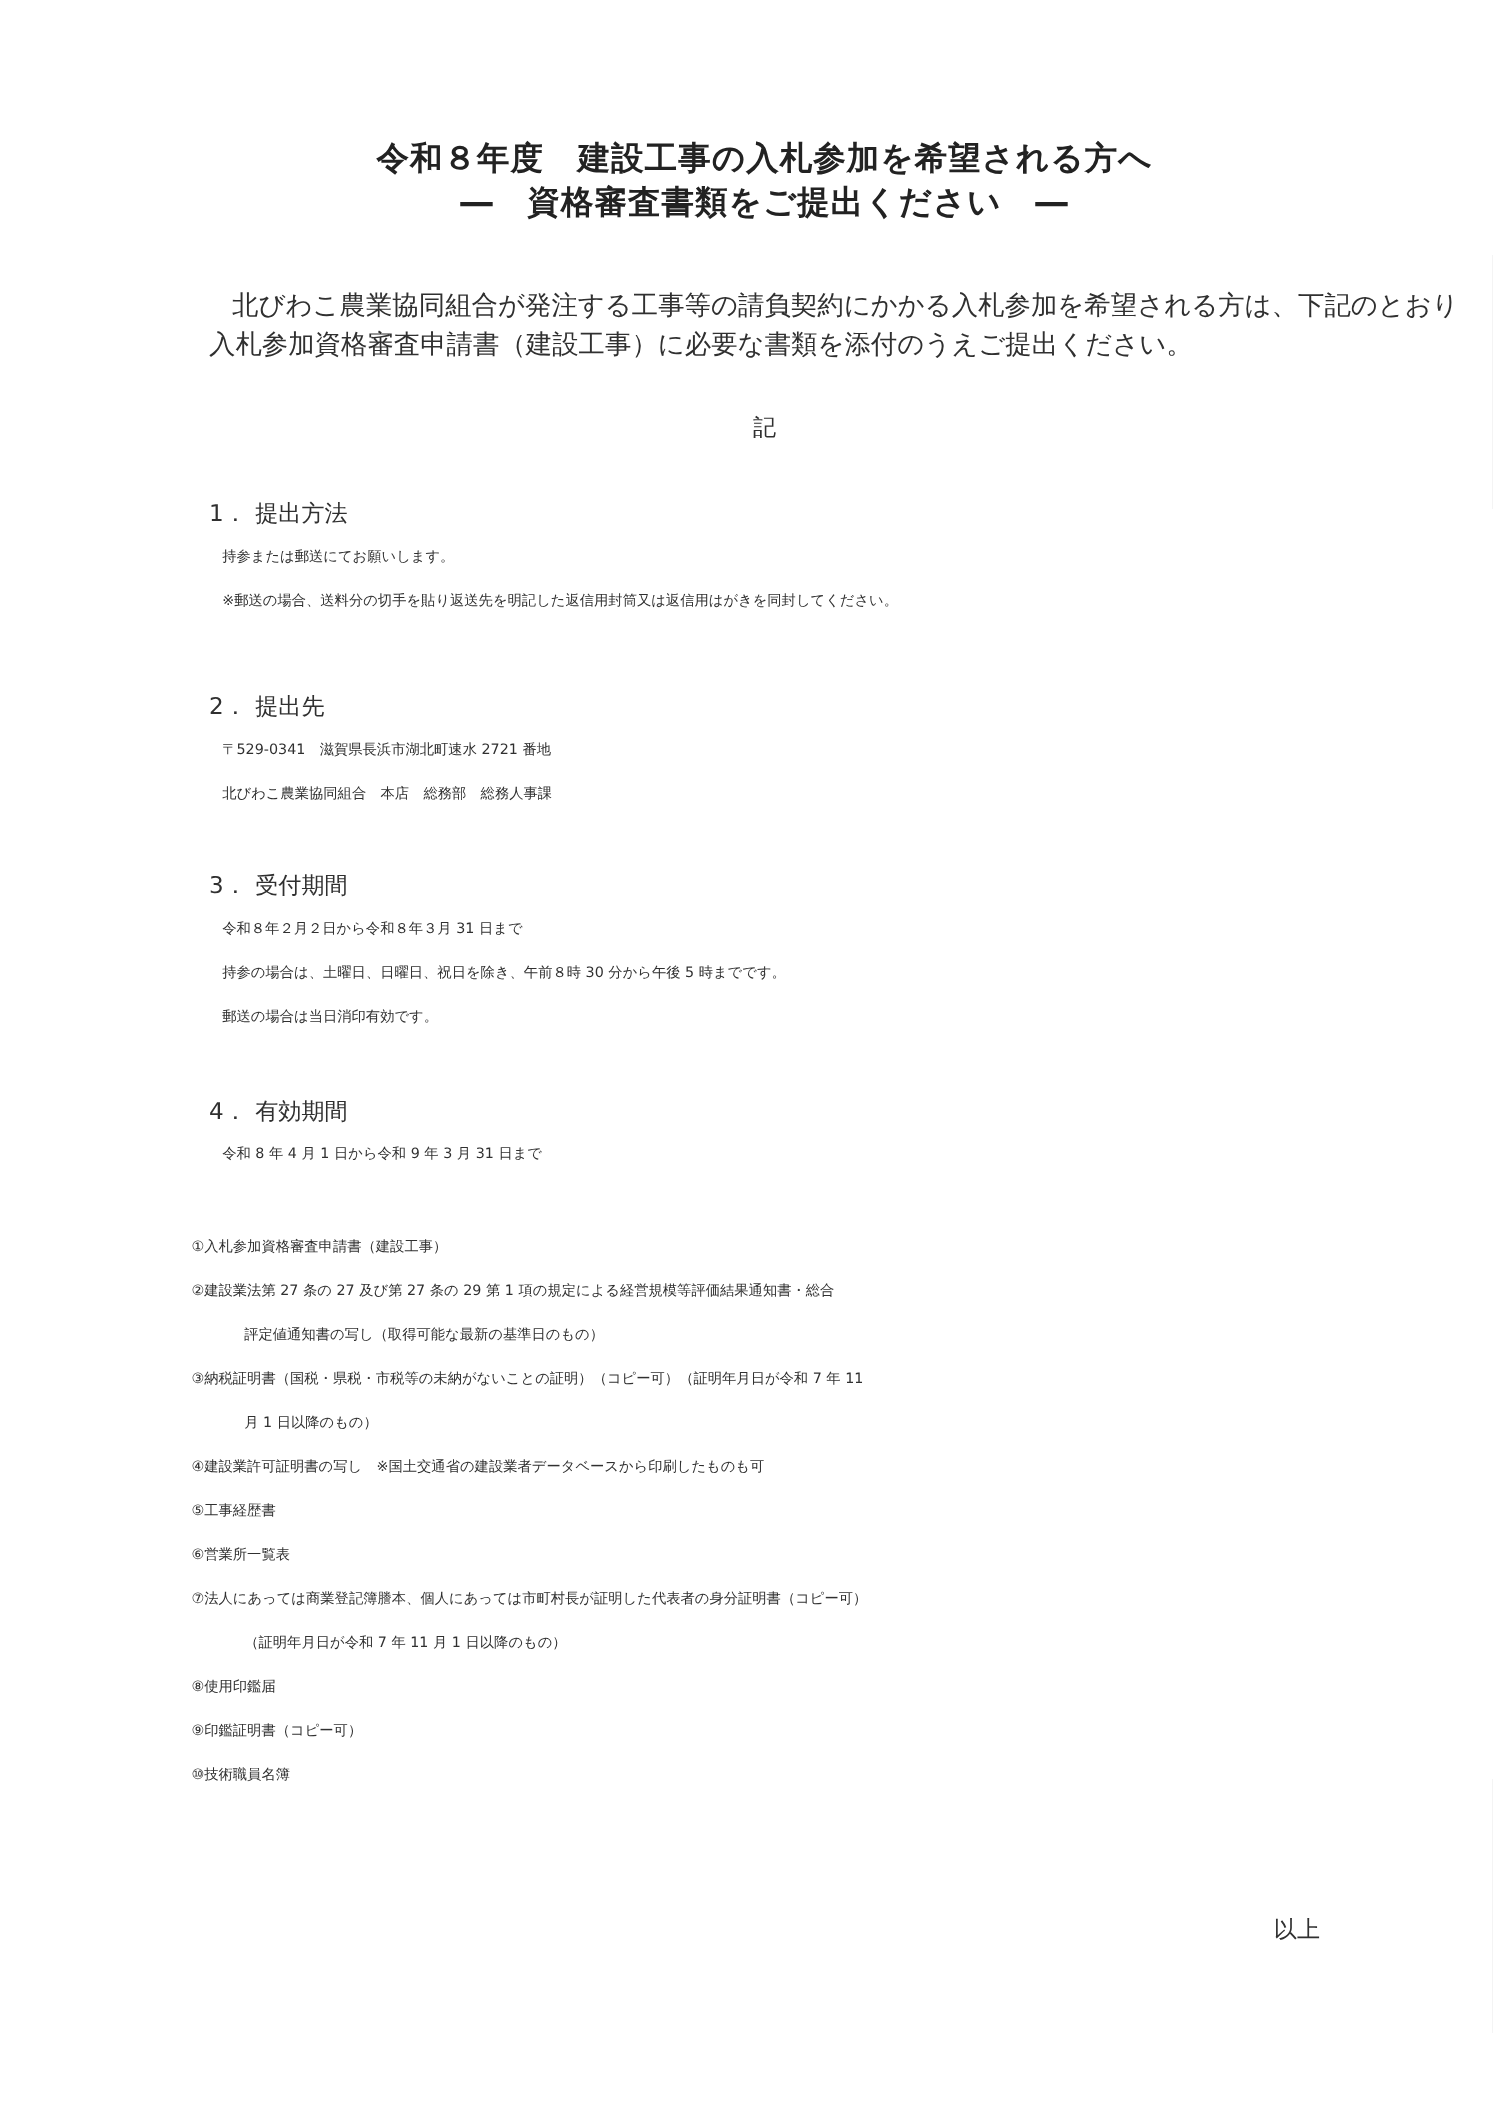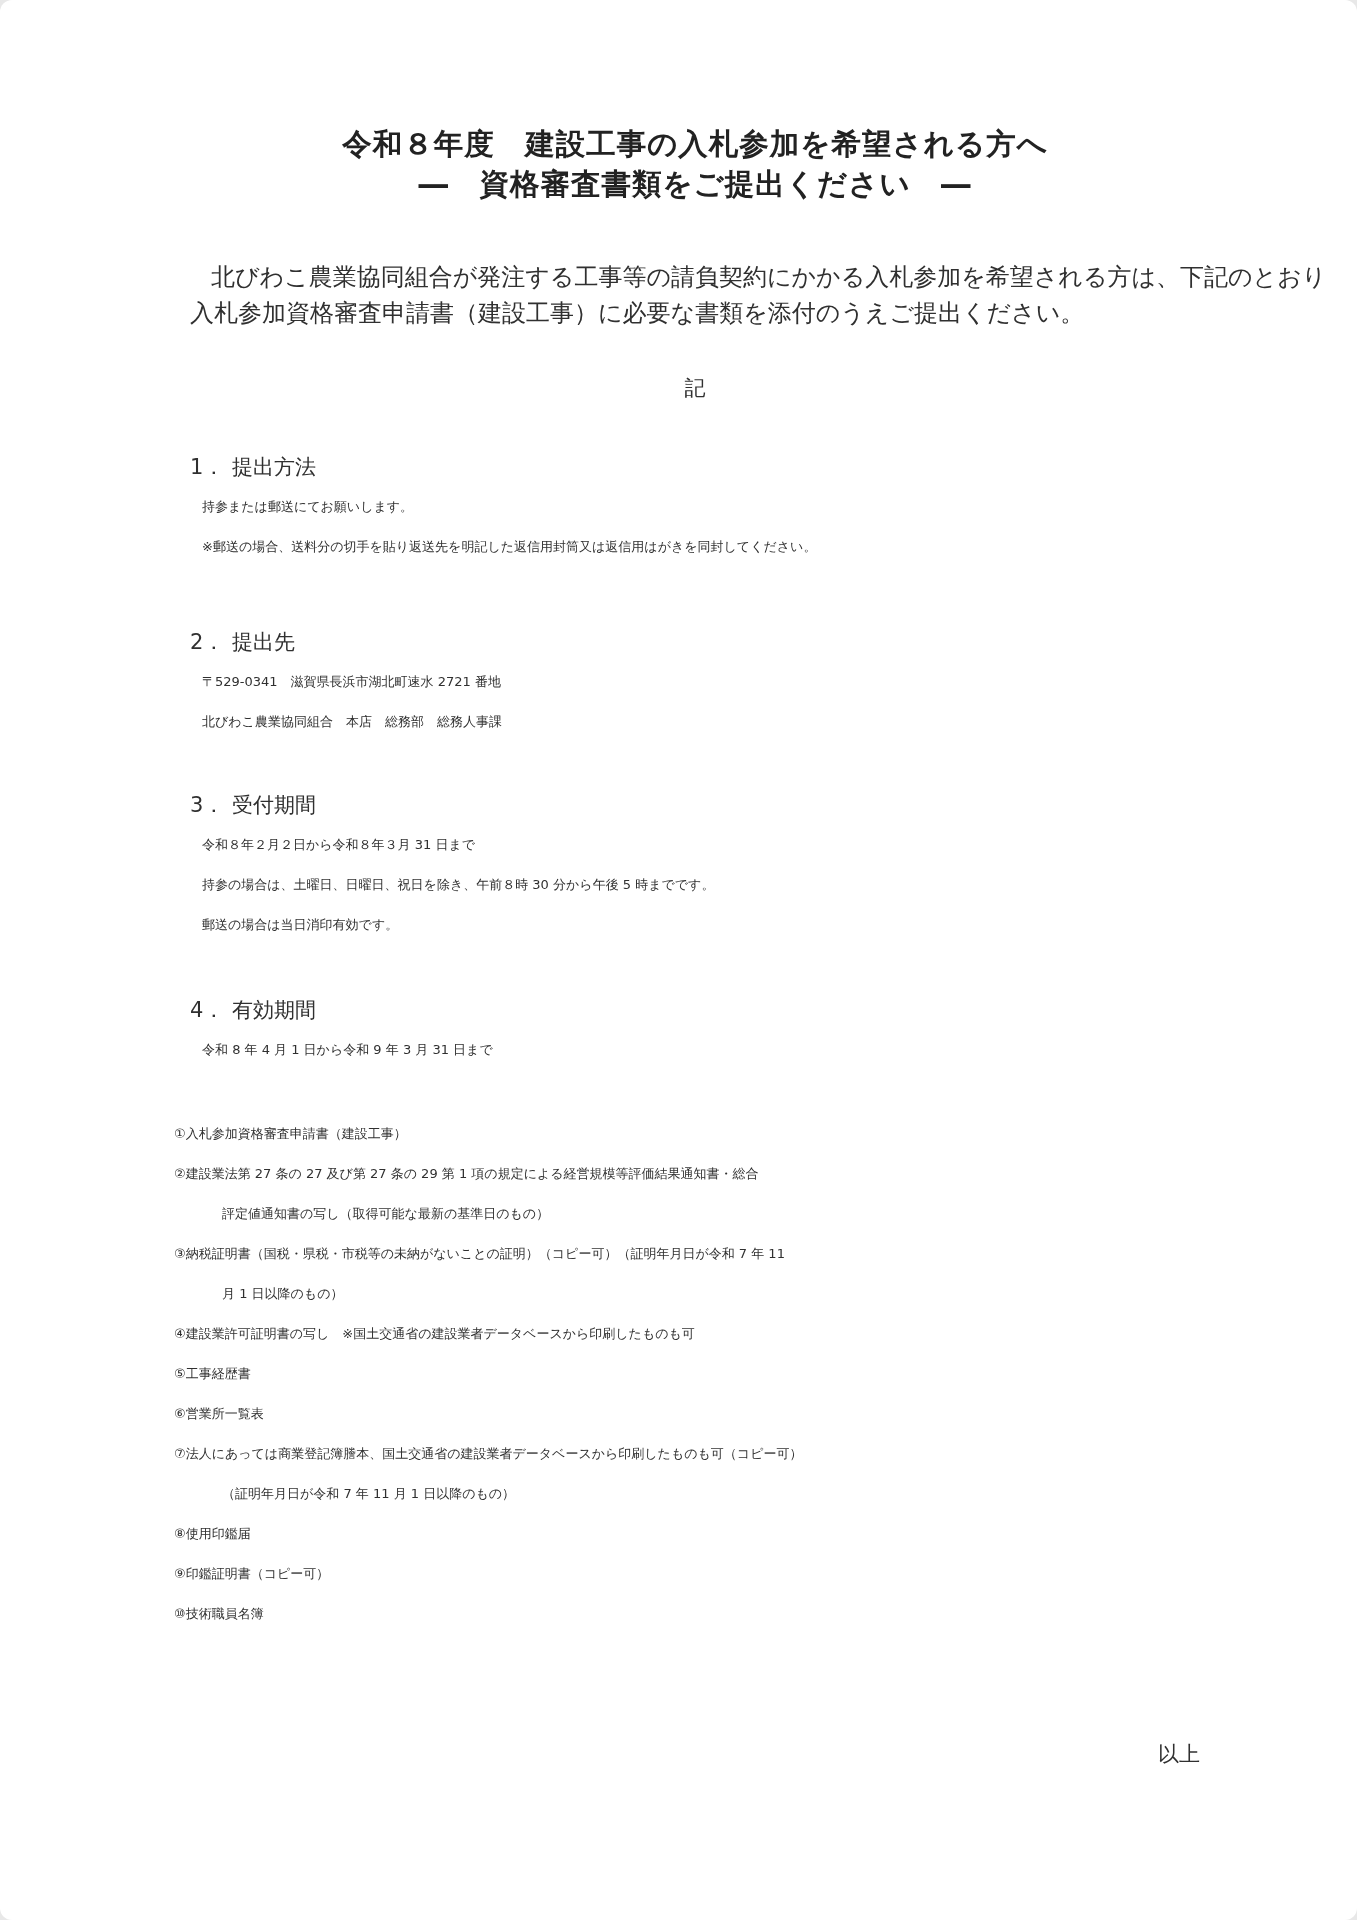--- a/index.html
+++ b/index.html
@@ -4,21 +4,20 @@
 <style>
   html,body{margin:0;padding:0;background:#e8e8e8;}
   .page{
     position:relative;
     width:1357px;height:1920px;
     margin:0 auto;
     background:#ffffff;
     color:#303030;
     font-family:"DejaVu Sans", sans-serif;
     overflow:hidden;
-    border-radius:12px;
   }
   .col{position:absolute;left:190px;width:1010px;}
   .title-block{top:124px;text-align:center;}
   .title{
     font-size:29.5px;line-height:40px;font-weight:bold;
     color:#222222;white-space:nowrap;letter-spacing:1px;
   }
   .intro{top:259px;}
   .intro-line{font-size:24px;line-height:36px;white-space:nowrap;}
   .intro-line.indent1{text-indent:21px;}
@@ -74,21 +73,21 @@
 
   <div class="section" style="top:1114px">
     <div class="line list">①入札参加資格審査申請書（建設工事）</div>
     <div class="line list">②建設業法第 27 条の 27 及び第 27 条の 29 第 1 項の規定による経営規模等評価結果通知書・総合</div>
     <div class="line cont">評定値通知書の写し（取得可能な最新の基準日のもの）</div>
     <div class="line list">③納税証明書（国税・県税・市税等の未納がないことの証明）（コピー可）（証明年月日が令和 7 年 11</div>
     <div class="line cont">月 1 日以降のもの）</div>
     <div class="line list">④建設業許可証明書の写し　※国土交通省の建設業者データベースから印刷したものも可</div>
     <div class="line list">⑤工事経歴書</div>
     <div class="line list">⑥営業所一覧表</div>
-    <div class="line list">⑦法人にあっては商業登記簿謄本、国土交通省の建設業者データベースから印刷したものも可（コピー可）</div>
+    <div class="line list">⑦法人にあっては商業登記簿謄本、個人にあっては市町村長が証明した代表者の身分証明書（コピー可）</div>
     <div class="line cont">（証明年月日が令和 7 年 11 月 1 日以降のもの）</div>
     <div class="line list">⑧使用印鑑届</div>
     <div class="line list">⑨印鑑証明書（コピー可）</div>
     <div class="line list">⑩技術職員名簿</div>
   </div>
 
   <div class="col closing">以上</div>
 
 </div>
 

